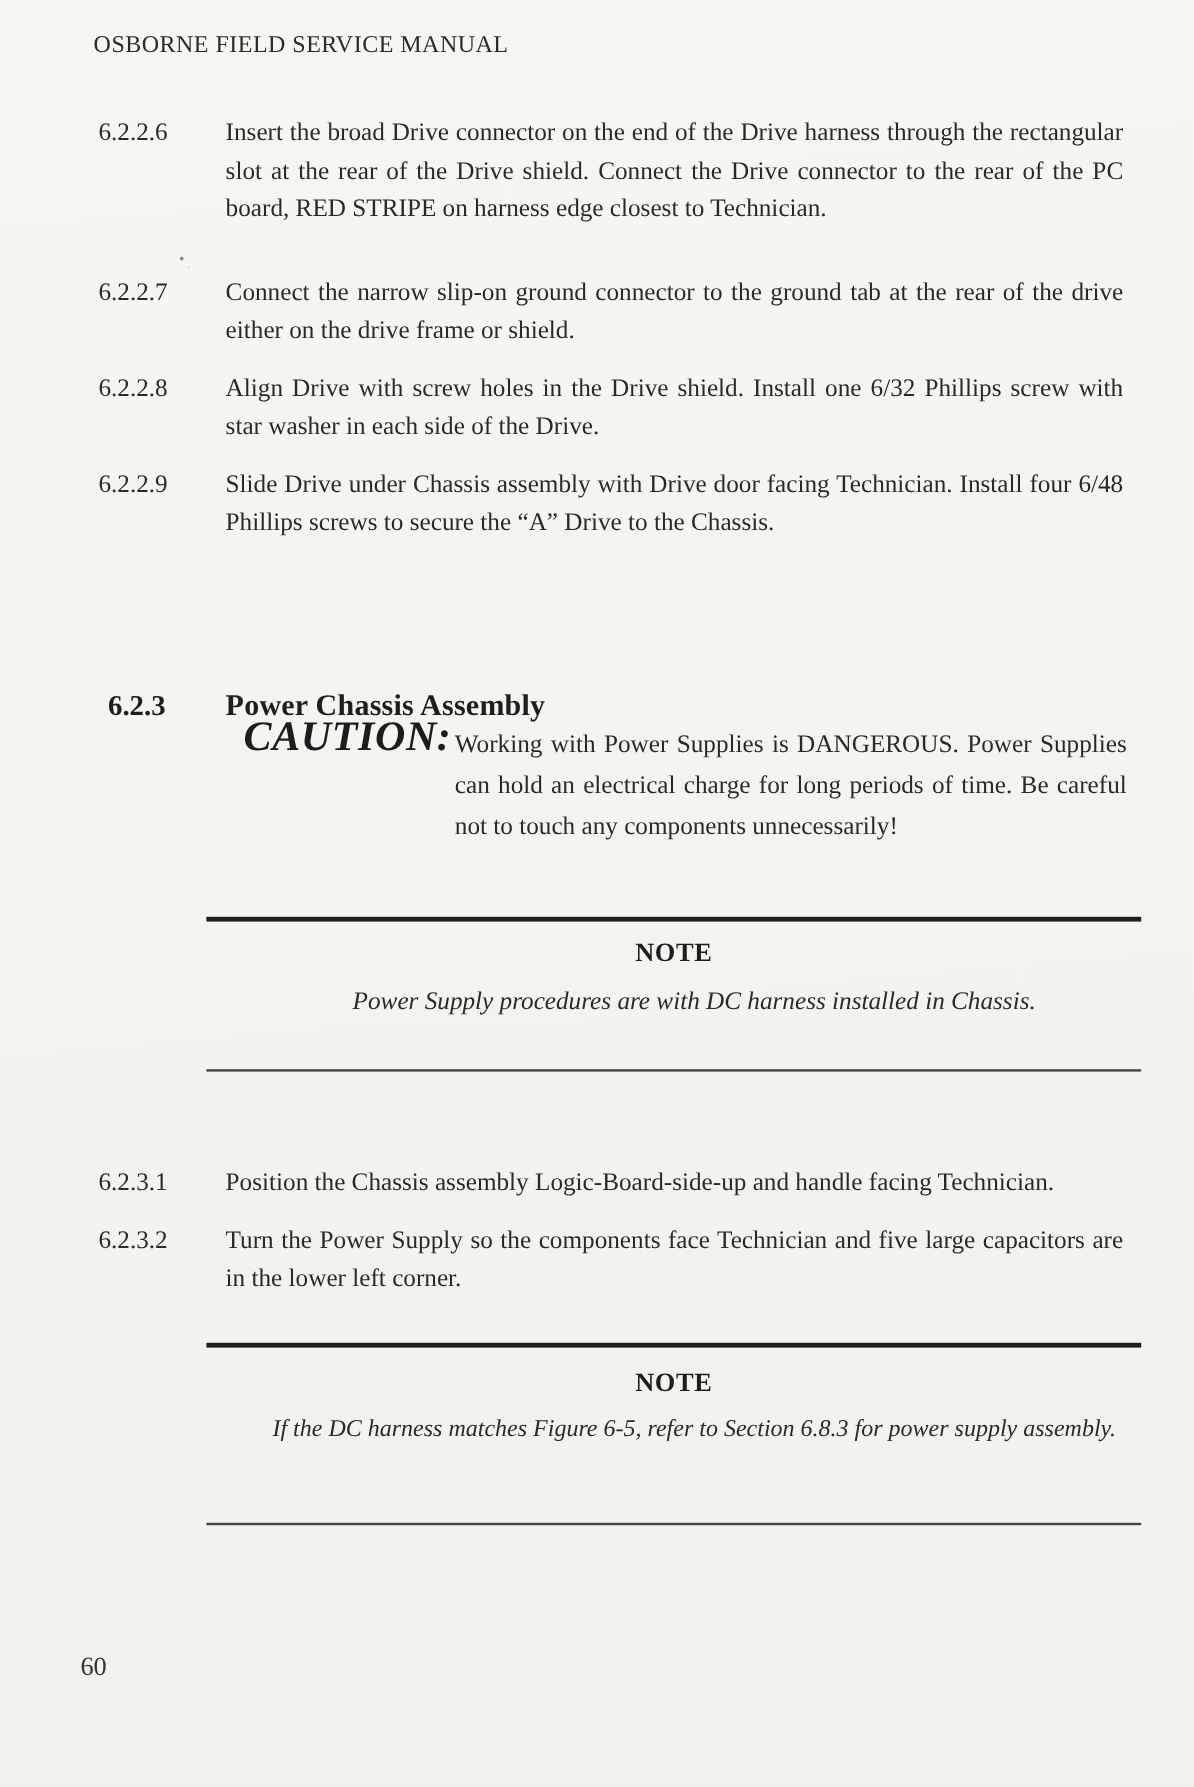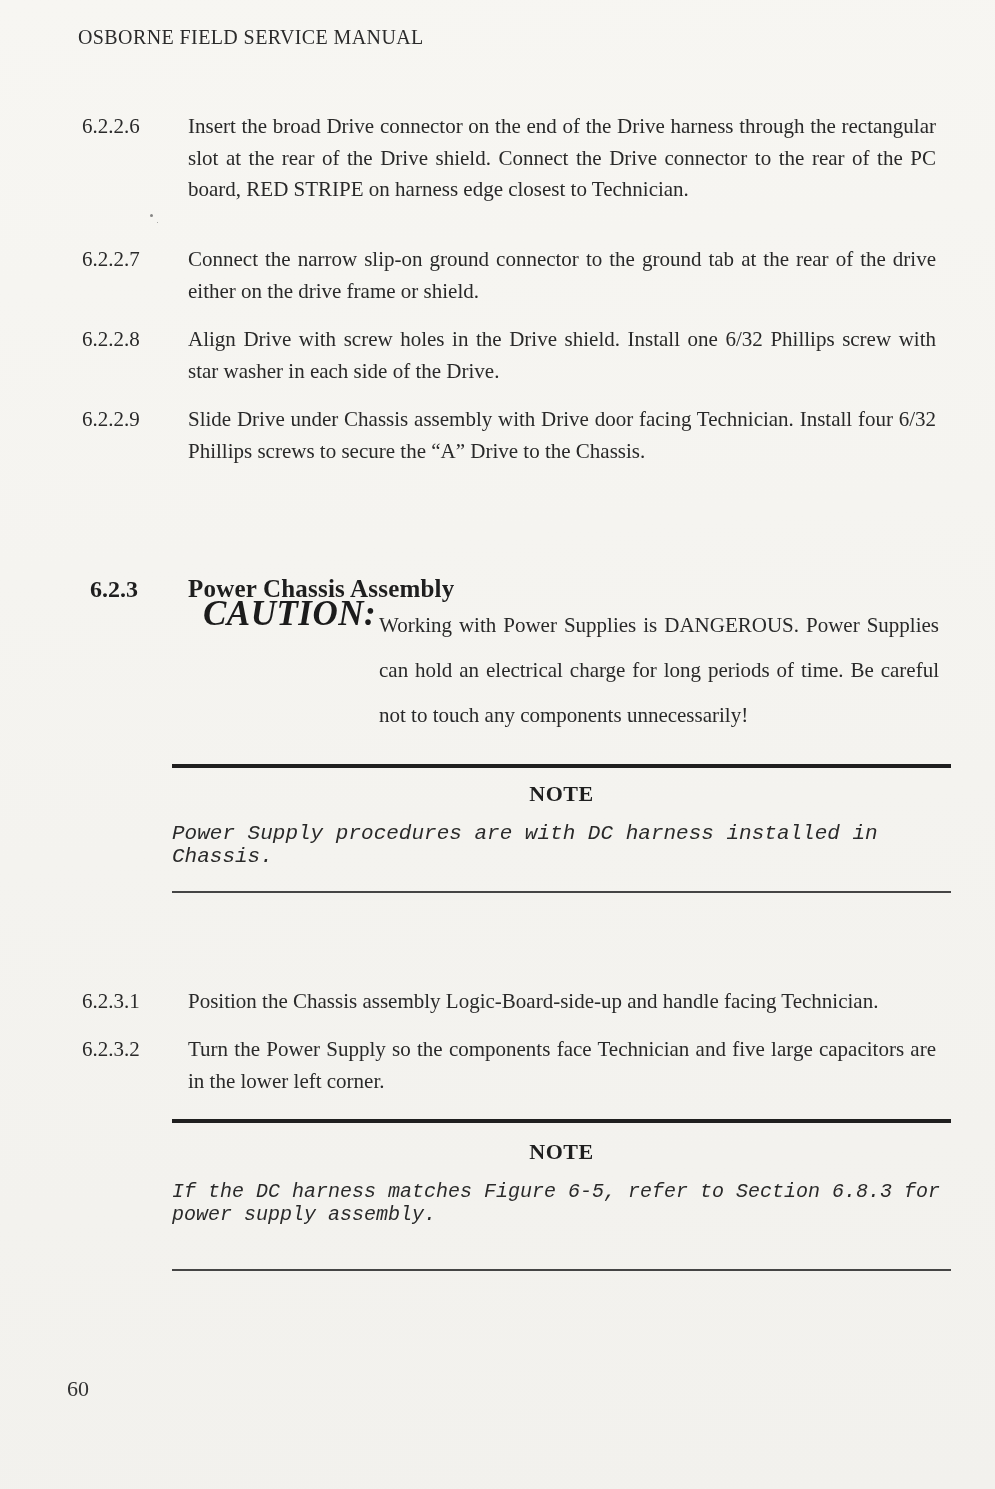--- a/index.html
+++ b/index.html
@@ -23,21 +23,20 @@
     top: 26px;
     font-size: 20px;
     letter-spacing: 0.4px;
     color: #2b2b2b;
   }
   .step {
     position: absolute;
     left: 82px;
     display: flex;
     align-items: flex-start;
-    margin-top: 16px;
   }
   .step .num {
     flex: 0 0 106px;
     font-size: 21px;
     line-height: 31.5px;
     color: #2a2a2a;
   }
   .step .body {
     width: 748px;
     font-size: 21px;
@@ -82,21 +81,21 @@
     letter-spacing: 0.5px;
     color: #1c1c1c;
     margin-left: 19px;
   }
   .caution-text {
     position: absolute;
     left: 379px;
     top: 603px;
     width: 560px;
     font-size: 21px;
-    line-height: 45px;
+    line-height: 34px;
     text-align: justify;
     text-justify: inter-word;
     color: #292929;
   }
 
   .rule {
     position: absolute;
     left: 172px;
     width: 779px;
   }
@@ -114,25 +113,25 @@
     text-align: center;
     font-size: 22px;
     font-weight: bold;
     letter-spacing: 0.5px;
     color: #1e1e1e;
   }
   .note-title-1 { top: 781px; }
   .note-title-2 { top: 1139px; }
   .note-text {
     position: absolute;
-    left: 172px;
+    left: 189px;
     width: 779px;
+    text-align: center;
     font-style: italic;
     color: #2a2a2a;
-    font-family: Liberation Mono, monospace;
   }
   .note-text-1 { top: 822px; font-size: 21px; }
   .note-text-2 { top: 1180px; font-size: 20px; }
 
   .page-number {
     position: absolute;
     left: 67px;
     top: 1376px;
     font-size: 22px;
     color: #333;
@@ -170,21 +169,21 @@
     <div class="body">Connect the narrow slip-on ground connector to the ground tab at the rear of the drive either on the drive frame or shield.</div>
   </div>
 
   <div class="step step-3">
     <div class="num">6.2.2.8</div>
     <div class="body">Align Drive with screw holes in the Drive shield. Install one 6/32 Phillips screw with star washer in each side of the Drive.</div>
   </div>
 
   <div class="step step-4">
     <div class="num">6.2.2.9</div>
-    <div class="body">Slide Drive under Chassis assembly with Drive door facing Technician. Install four 6/32 Phillips screws to secure the “A” Drive to the Chassis.</div>
+    <div class="body">Slide Drive under Chassis assembly with Drive door facing Technician. Install four 6/48 Phillips screws to secure the “A” Drive to the Chassis.</div>
   </div>
 
   <div class="section-heading">
     <span class="h-num">6.2.3</span>
     <span class="h-title">Power Chassis Assembly</span>
   </div>
 
   <div class="caution-label">CAUTION:</div>
   <div class="caution-text">Working with Power Supplies is DANGEROUS. Power Supplies can hold an electrical charge for long periods of time. Be careful not to touch any components unnecessarily!</div>
 

